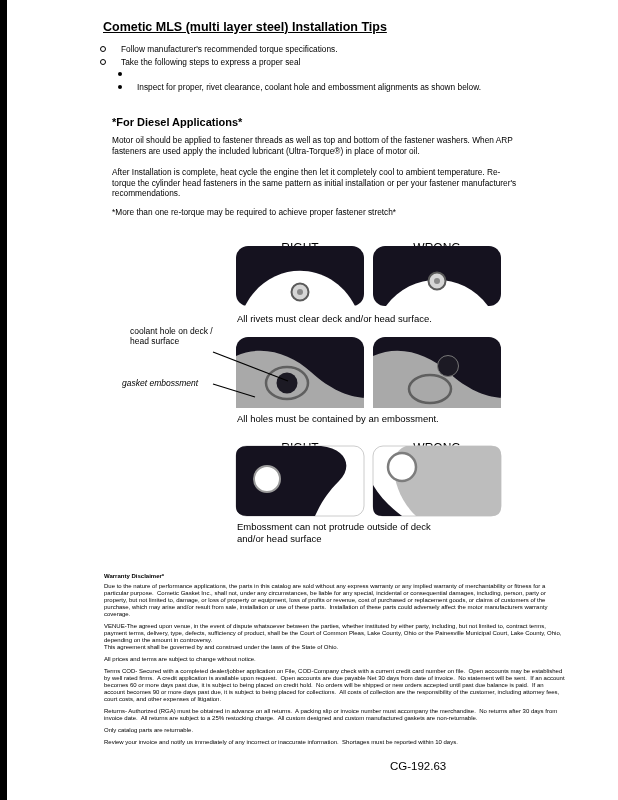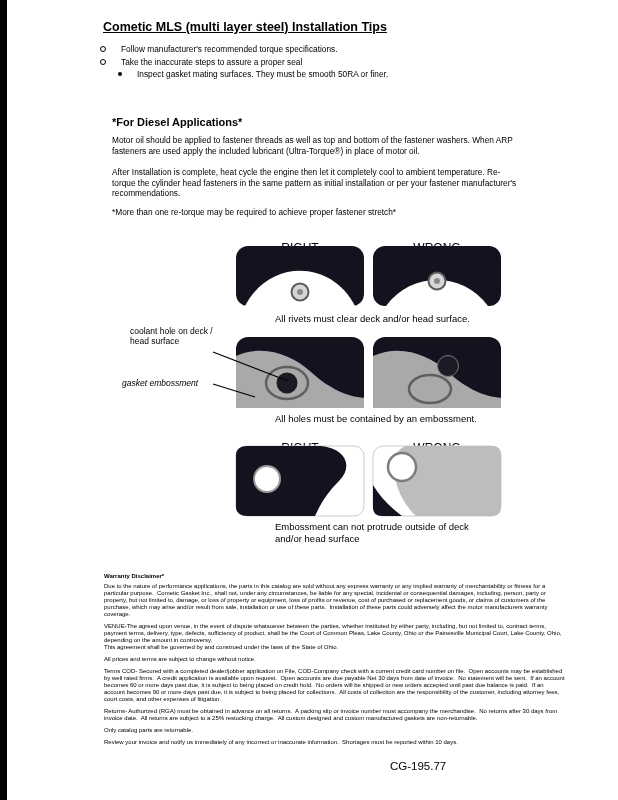--- a/index.html
+++ b/index.html
@@ -39,21 +39,21 @@
 
   .fig { position: absolute; }
   .fig svg { display: block; }
   .f-r1a { left: 235px; top: 245px; }
   .f-r1b { left: 372px; top: 245px; }
   .f-r2a { left: 235px; top: 336px; }
   .f-r2b { left: 372px; top: 336px; }
   .f-r3a { left: 235px; top: 445px; }
   .f-r3b { left: 372px; top: 445px; }
 
-  .caption { position: absolute; font-size: 9.5px; line-height: 12px; margin-left: 38px; }
+  .caption { position: absolute; font-size: 9.5px; line-height: 12px; }
   .cap1 { left: 237px; top: 313px; }
   .cap2 { left: 237px; top: 413px; }
   .cap3 { left: 237px; top: 521px; width: 220px; }
 
   .callout { position: absolute; font-size: 8.5px; line-height: 10px; }
   .callout-coolant { left: 130px; top: 326px; width: 84px; }
   .callout-emboss  { left: 122px; top: 378px; width: 92px; font-style: italic; }
   .callout-lines { position: absolute; left: 210px; top: 345px; z-index: 5; }
 
   .legal { position: absolute; left: 104px; top: 573px; width: 462px; font-size: 6px; line-height: 7px; }
@@ -70,25 +70,28 @@
 
   <h1 class="title">Cometic MLS (multi layer steel) Installation Tips</h1>
 
   <div class="tips">
     <div class="tip">
       <span class="ring"></span>
       <span>Follow manufacturer's recommended torque specifications.</span>
     </div>
     <div class="tip">
       <span class="ring"></span>
-      <span>Take the inaccurate steps to assure a proper seal</span>
+      <span>Take the following steps to express a proper seal</span>
     </div>
     <div class="tip sub">
       <span class="dot"></span>
-      <span>Inspect gasket mating surfaces.  They must be smooth 50RA or finer.</span>
+    </div>
+    <div class="tip sub">
+      <span class="dot"></span>
+      <span>Inspect for proper, rivet clearance, coolant hole and embossment alignments as shown below.</span>
     </div>
   </div>
 
   <h2 class="diesel-heading">*For Diesel Applications*</h2>
   <p class="para para1">Motor oil should be applied to fastener threads as well as top and bottom of the fastener washers. When ARP fasteners are used apply the included lubricant (Ultra-Torque®) in place of motor oil.</p>
   <p class="para para2">After Installation is complete, heat cycle the engine then let it completely cool to ambient temperature. Re-torque the cylinder head fasteners in the same pattern as initial installation or per your fastener manufacturer's recommendations.</p>
   <p class="note">*More than one re-torque may be required to achieve proper fastener stretch*</p>
 
   <div class="col-label lbl-r1">RIGHT</div>
   <div class="col-label lbl-w1">WRONG</div>
@@ -162,14 +165,14 @@
     <p>Due to the nature of performance applications, the parts in this catalog are sold without any express warranty or any implied warranty of merchantability or fitness for a particular purpose.  Cometic Gasket Inc., shall not, under any circumstances, be liable for any special, incidental or consequential damages, including, person, party or property, but not limited to, damage, or loss of property or equipment, loss of profits or revenue, cost of purchased or replacement goods, or claims of customers of the purchase, which may arise and/or result from sale, installation or use of these parts.  Installation of these parts could adversely affect the motor manufacturers warranty coverage.</p>
     <p>VENUE-The agreed upon venue, in the event of dispute whatsoever between the parties, whether instituted by either party, including, but not limited to, contract terms, payment terms, delivery, type, defects, sufficiency of product, shall be the Court of Common Pleas, Lake County, Ohio or the Painesville Municipal Court, Lake County, Ohio, depending on the amount in controversy.
 This agreement shall be governed by and construed under the laws of the State of Ohio.</p>
     <p>All prices and terms are subject to change without notice.</p>
     <p>Terms COD- Secured with a completed dealer/jobber application on File, COD-Company check with a current credit card number on file.  Open accounts may be established by well rated firms.  A credit application is available upon request.  Open accounts are due payable Net 30 days from date of invoice.  No statement will be sent.  If an account becomes 60 or more days past due, it is subject to being placed on credit hold.  No orders will be shipped or new orders accepted until past due balance is paid.  If an account becomes 90 or more days past due, it is subject to being placed for collections.  All costs of collection are the responsibility of the customer, including attorney fees, court costs, and other expenses of litigation.</p>
     <p>Returns- Authorized (RGA) must be obtained in advance on all returns.  A packing slip or invoice number must accompany the merchandise.  No returns after 30 days from invoice date.  All returns are subject to a 25% restocking charge.  All custom designed and custom manufactured gaskets are non-returnable.</p>
     <p>Only catalog parts are returnable.</p>
     <p>Review your invoice and notify us immediately of any incorrect or inaccurate information.  Shortages must be reported within 10 days.</p>
   </div>
 
-  <div class="footer">CG-195.77</div>
+  <div class="footer">CG-192.63</div>
 </div>
 
 </body></html>

